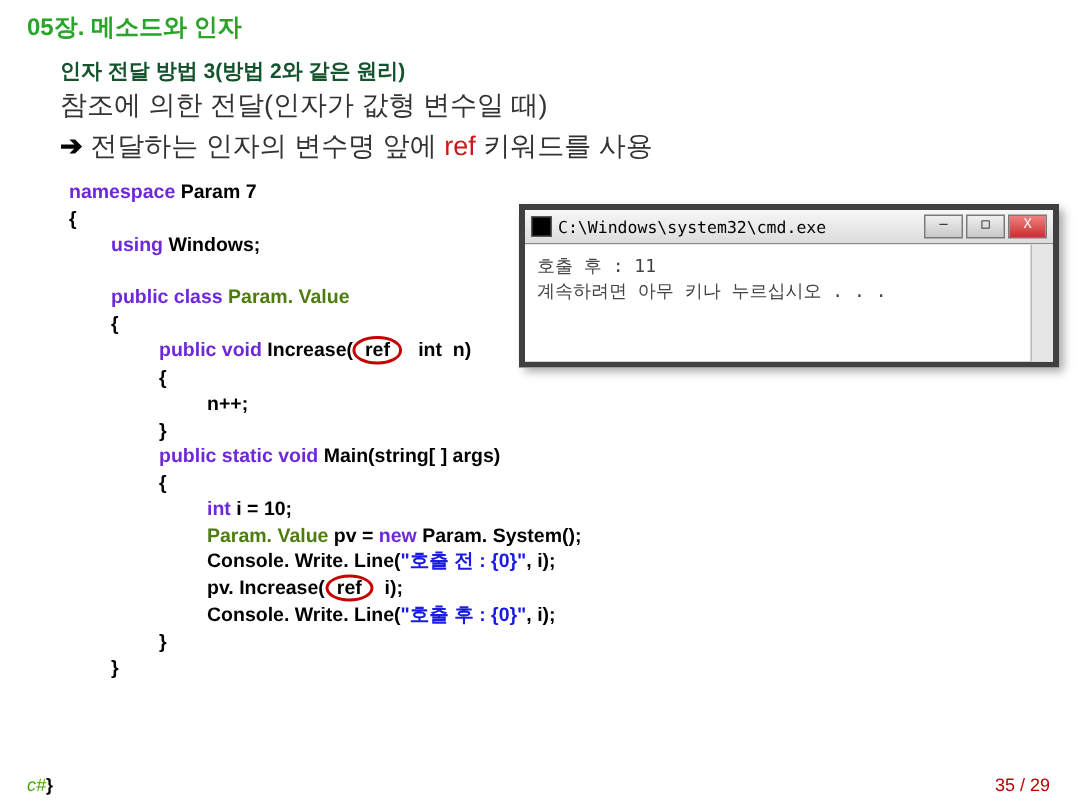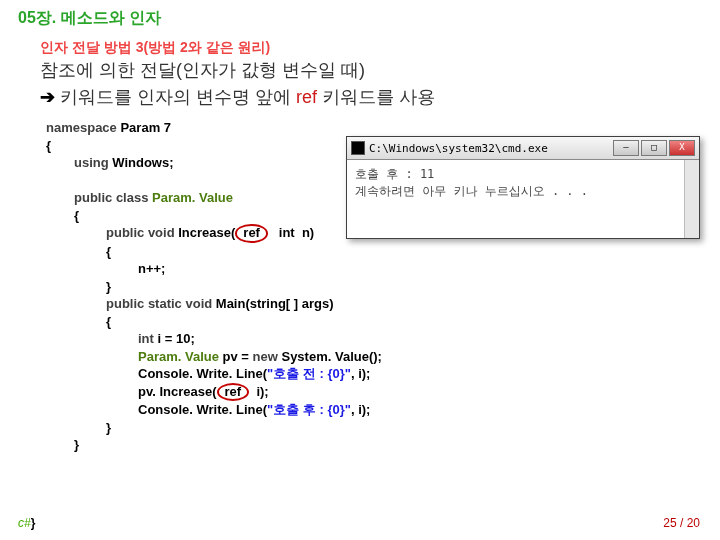--- a/index.html
+++ b/index.html
@@ -27,21 +27,21 @@
     color: #000;
     font-size: 15px;
     font-weight: bold;
   }
   .sub {
     margin: 10px 0 0 40px;
     font-size: 14px;
   }
   .sub-title {
     font-weight: bold;
-    color: #ef4444;
+    color: #14532d;
   }
   .sub-line {
     color: #333;
     font-size: 18px;
     line-height: 1.5;
   }
   .arrow {
     color: #000;
     font-weight: bold;
   }
@@ -50,41 +50,41 @@
   }
   .code {
     margin: 8px 0 0 46px;
     font-size: 13px;
     font-weight: bold;
     font-family: "Malgun Gothic", Arial, sans-serif;
     color: #000;
     line-height: 1.35;
     position: relative;
   }
-  .code .blue { color: #404040; }
+  .code .blue { color: #6d28d9; }
   .code .green { color: #4d7c0f; }
   .code .bluelink { color: #1a1ae6; }
   .ind1 { padding-left: 28px; }
   .ind2 { padding-left: 60px; }
   .ind3 { padding-left: 92px; }
   .code-line { white-space: pre; }
   .circle {
     display: inline-block;
     border: 2px solid #c40303;
     border-radius: 50%;
     padding: 0 6px;
     line-height: 1.1;
     color: #000;
   }
   .console-window {
     position: absolute;
     top: 136px;
     left: 346px;
     width: 352px;
-    border: 1px solid #404040;
+    border: 4px solid #404040;
     box-shadow: 3px 3px 6px rgba(0,0,0,0.35);
     font-family: "Consolas", monospace;
   }
   .cw-title {
     background: linear-gradient(#f7f7f7, #dcdcdc);
     border-bottom: 1px solid #8a8a8a;
     height: 22px;
     display: flex;
     align-items: center;
     padding: 0 4px;
@@ -153,39 +153,39 @@
 <body>
 
 <div class="header">
   <div class="chapter">05장. 메소드와 인자</div>
 </div>
 
 <div class="sub">
   <div class="sub-title">인자 전달 방법 3(방법 2와 같은 원리)</div>
   <div class="sub-line">참조에 의한  전달(인자가 값형 변수일 때)</div>
   <div class="sub-line">
-    <span class="arrow">➔</span><span> 키워드를 인자의 변수명 앞에 </span><span class="ref-kw">ref</span><span> 키워드를 사용</span>
+    <span class="arrow">➔</span><span> 전달하는 인자의 변수명 앞에 </span><span class="ref-kw">ref</span><span> 키워드를 사용</span>
   </div>
 </div>
 
 <div class="code">
   <div class="code-line"><span class="blue">namespace </span><span>Param 7</span></div>
   <div class="code-line">{</div>
   <div class="code-line ind1"><span class="blue">using </span><span>Windows;</span></div>
   <div class="code-line">&nbsp;</div>
   <div class="code-line ind1"><span class="blue">public class </span><span class="green">Param. Value</span></div>
   <div class="code-line ind1">{</div>
   <div class="code-line ind2"><span class="blue">public void </span><span>Increase(</span><span class="circle">ref</span><span>   int  n)</span></div>
   <div class="code-line ind2">{</div>
   <div class="code-line ind3">n++;</div>
   <div class="code-line ind2">}</div>
   <div class="code-line ind2"><span class="blue">public static void </span><span>Main(string[ ] args)</span></div>
   <div class="code-line ind2">{</div>
   <div class="code-line ind3"><span class="blue">int </span><span>i = 10;</span></div>
-  <div class="code-line ind3"><span class="green">Param. Value </span><span>pv = </span><span class="blue">new </span><span>System. Value();</span></div>
+  <div class="code-line ind3"><span class="green">Param. Value </span><span>pv = </span><span class="blue">new </span><span>Param. System();</span></div>
   <div class="code-line ind3"><span>Console. Write. Line(</span><span class="bluelink">"호출 전 : {0}"</span><span>, i);</span></div>
   <div class="code-line ind3"><span>pv. Increase(</span><span class="circle">ref</span><span>  i);</span></div>
   <div class="code-line ind3"><span>Console. Write. Line(</span><span class="bluelink">"호출 후 : {0}"</span><span>, i);</span></div>
   <div class="code-line ind2">}</div>
   <div class="code-line ind1">}</div>
 </div>
 
 <div class="console-window">
   <div class="cw-title">
     <div class="cw-title-left">
@@ -201,13 +201,13 @@
   <div class="cw-body">
     <div>호출 후 : 11</div>
     <div>계속하려면 아무 키나 누르십시오 . . .</div>
     <div class="cw-scroll"></div>
   </div>
 </div>
 
 <div class="csharp">
   <span>c#</span><span style="color:#000;font-style:normal;font-weight:bold;">}</span>
 </div>
-<div class="footer">25 / 20</div>
+<div class="footer">35 / 29</div>
 
 </body></html>

